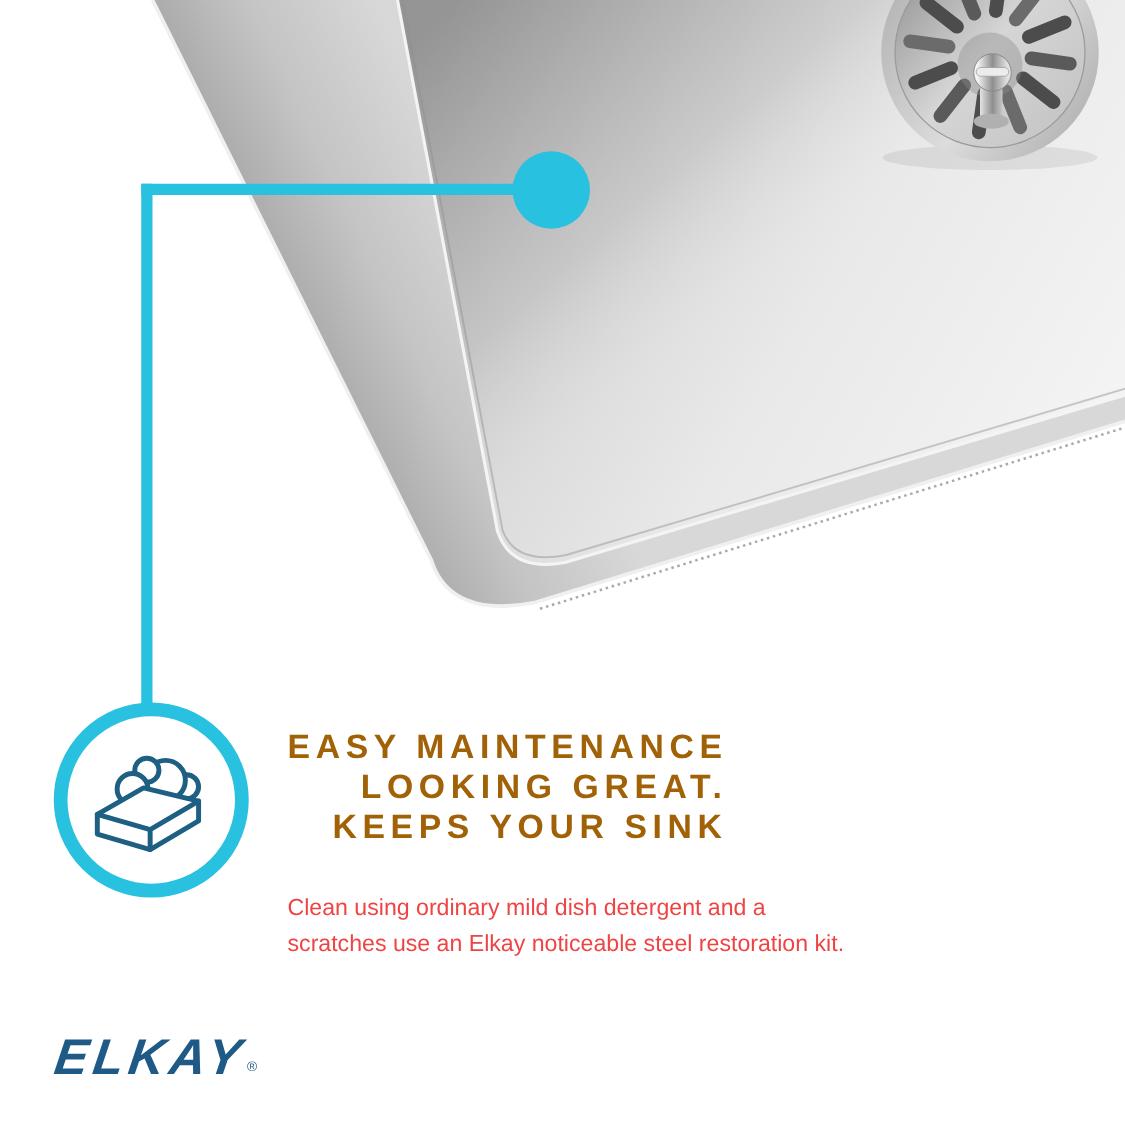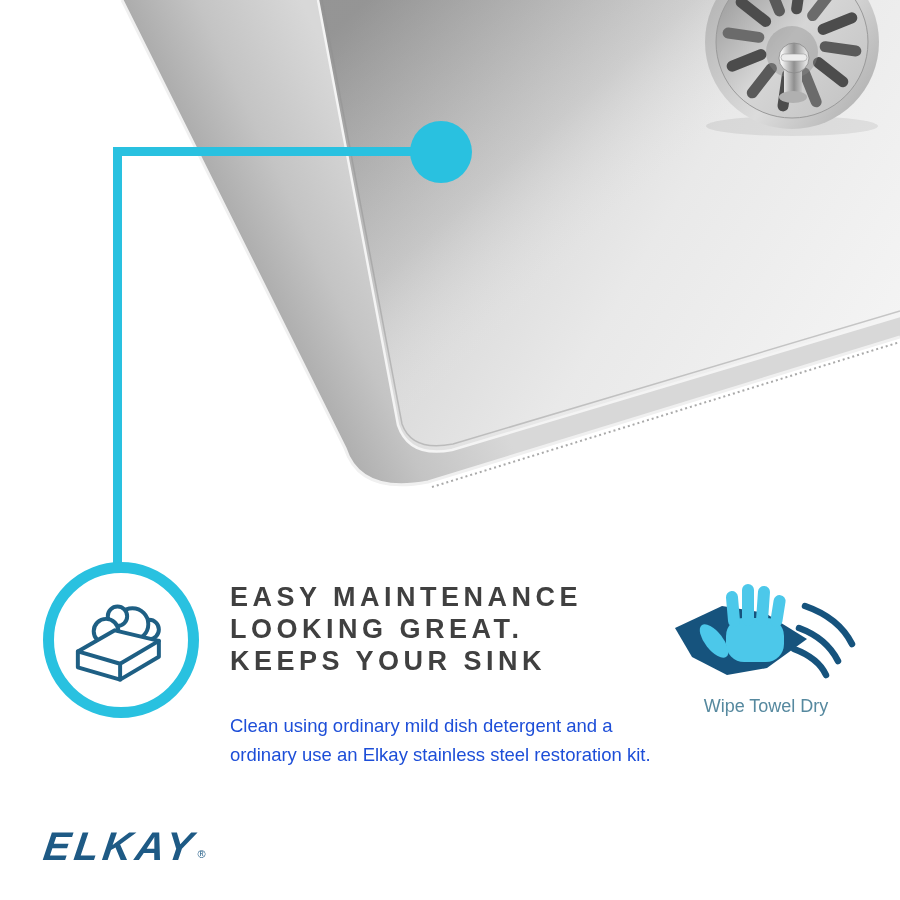--- a/index.html
+++ b/index.html
@@ -49,29 +49,30 @@
     justify-content: center;
   }
   
   .headline {
     position: absolute;
     left: 230px; top: 581px;
     font-size: 27px;
     line-height: 32px;
     font-weight: bold;
     letter-spacing: 4.5px;
-    color: #404040;
+    color: #a16207;
     white-space: nowrap;
+    text-align: right;
   }
   .bodytext {
     position: absolute;
     left: 230px; top: 712px;
     font-size: 18.5px;
     line-height: 28.6px;
-    color: #1d4ed8;
+    color: #ef4444;
     white-space: nowrap;
   }
   
   .wipe-badge {
     position: absolute;
     left: 668px; top: 578px;
     width: 196px;
     text-align: center;
   }
   .wipe-label {
@@ -201,40 +202,21 @@
   </div>
 
   <div class="headline">
     <div>EASY MAINTENANCE</div>
     <div>LOOKING GREAT.</div>
     <div>KEEPS YOUR SINK</div>
   </div>
 
   <div class="bodytext">
     <div>Clean using ordinary mild dish detergent and a</div>
-    <div>ordinary use an Elkay stainless steel restoration kit.</div>
-  </div>
-
-  <div class="wipe-badge">
-    <svg width="196" height="102" viewBox="0 0 196 102" xmlns="http://www.w3.org/2000/svg">
-      <path d="M7,50 L54,28 L97,35 L139,61 L99,90 L59,97 L24,79 Z" fill="#16537D"></path>
-      <g fill="#4CC8EA">
-        <ellipse cx="46" cy="63" rx="9" ry="20" transform="rotate(-38 46 63)"></ellipse>
-        <rect x="58" y="40" width="58" height="44" rx="18"></rect>
-        <rect x="59" y="13" width="12" height="36" rx="6" transform="rotate(-5 65 31)"></rect>
-        <rect x="74" y="6" width="12" height="42" rx="6"></rect>
-        <rect x="89" y="8" width="12" height="40" rx="6" transform="rotate(4 95 28)"></rect>
-        <rect x="104" y="17" width="12" height="32" rx="6" transform="rotate(9 110 33)"></rect>
-      </g>
-      <g fill="none" stroke="#16537D" stroke-width="6.5" stroke-linecap="round">
-        <path d="M137,28 C160,36 176,50 184,66"></path>
-        <path d="M131,50 C150,57 163,69 170,83"></path>
-        <path d="M126,71 C142,77 153,86 158,97"></path>
-      </g>
-    </svg>
-    <div class="wipe-label">Wipe Towel Dry</div>
-  </div>
+    <div>scratches use an Elkay noticeable steel restoration kit.</div>
+  </div>
+
 
   <div class="logo">
     <span class="logo-text">ELKAY</span><span class="logo-reg">®</span>
   </div>
 
 </div>
 
 </body></html>

